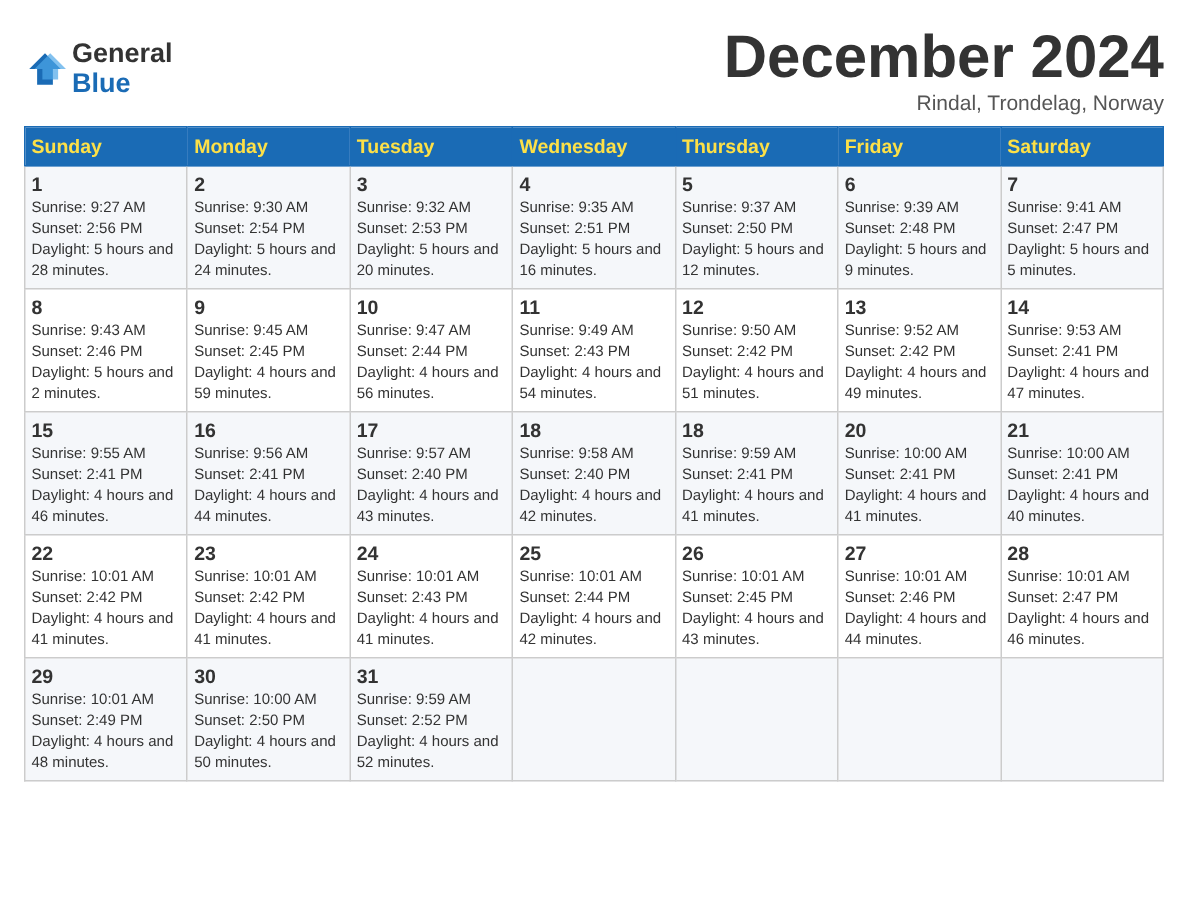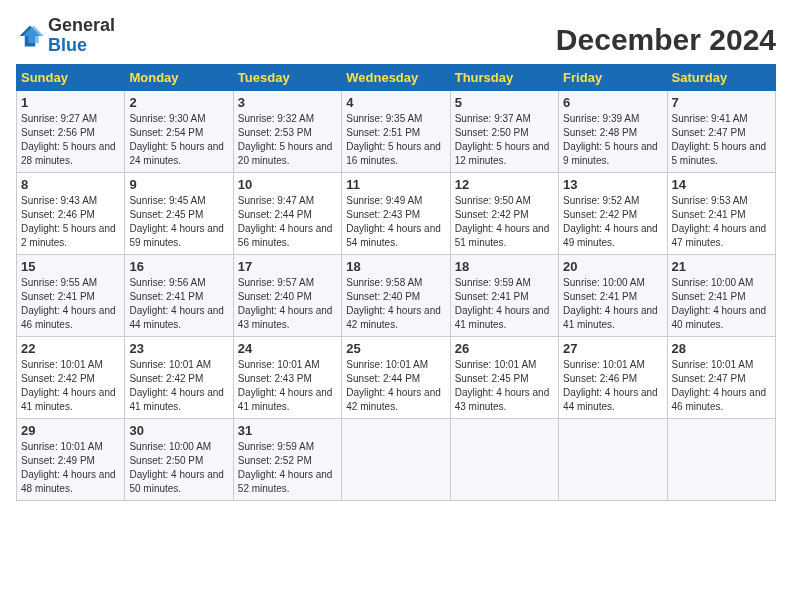--- a/index.html
+++ b/index.html
@@ -10,21 +10,21 @@
       height: 612px;
       overflow: hidden;
     }
     .container {
       width: 792px;
       padding: 16px 16px 10px 16px;
     }
     .header-row {
       display: flex;
       justify-content: space-between;
-      align-items: flex-end;
+      align-items: center;
       margin-bottom: 8px;
     }
     .logo {
       display: flex;
       align-items: center;
       gap: 4px;
     }
     .logo-text {
       font-size: 18px;
       font-weight: bold;
@@ -33,21 +33,21 @@
     .logo-general { color: #333; }
     .logo-blue { color: #1a6bb5; }
     .logo-icon {
       width: 28px;
       height: 28px;
     }
     .title-block {
       text-align: right;
     }
     .month-title {
-      font-size: 30px;
+      font-size: 40px;
       font-weight: bold;
       color: #333;
       line-height: 1.1;
     }
     .subtitle {
       font-size: 14px;
       color: #555;
     }
     table {
       width: 100%;
@@ -103,20 +103,21 @@
         <polygon points="16,4 28,16 22,16 22,28 10,28 10,16 4,16" fill="#1a6bb5"></polygon>
         <polygon points="20,4 32,16 26,16 26,24 14,24 14,16 8,16" fill="#4da6e8" opacity="0.7"></polygon>
       </svg>
       <div class="logo-text">
         <span class="logo-general">General</span><br>
         <span class="logo-blue">Blue</span>
       </div>
     </div>
     <div class="title-block">
       <div class="month-title">December 2024</div>
+      <div class="subtitle">Rindal, Trondelag, Norway</div>
     </div>
   </div>
 
   <table>
     <thead>
       <tr>
         <th>Sunday</th>
         <th>Monday</th>
         <th>Tuesday</th>
         <th>Wednesday</th>

